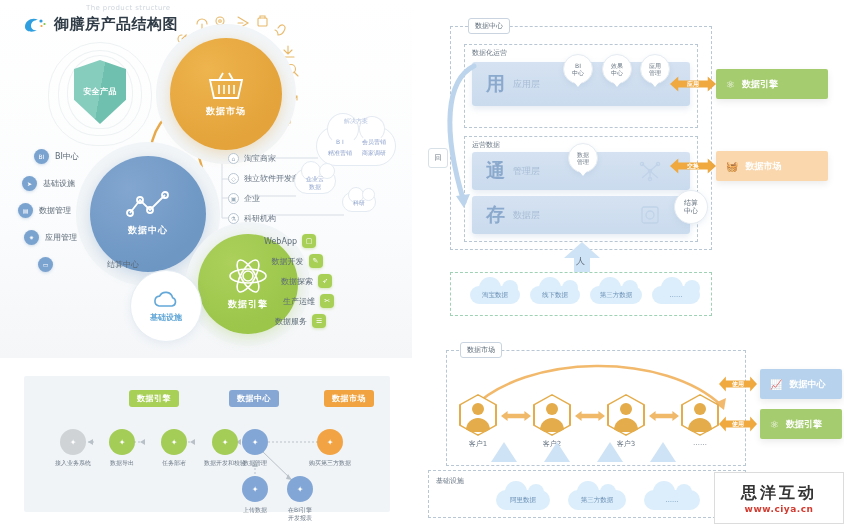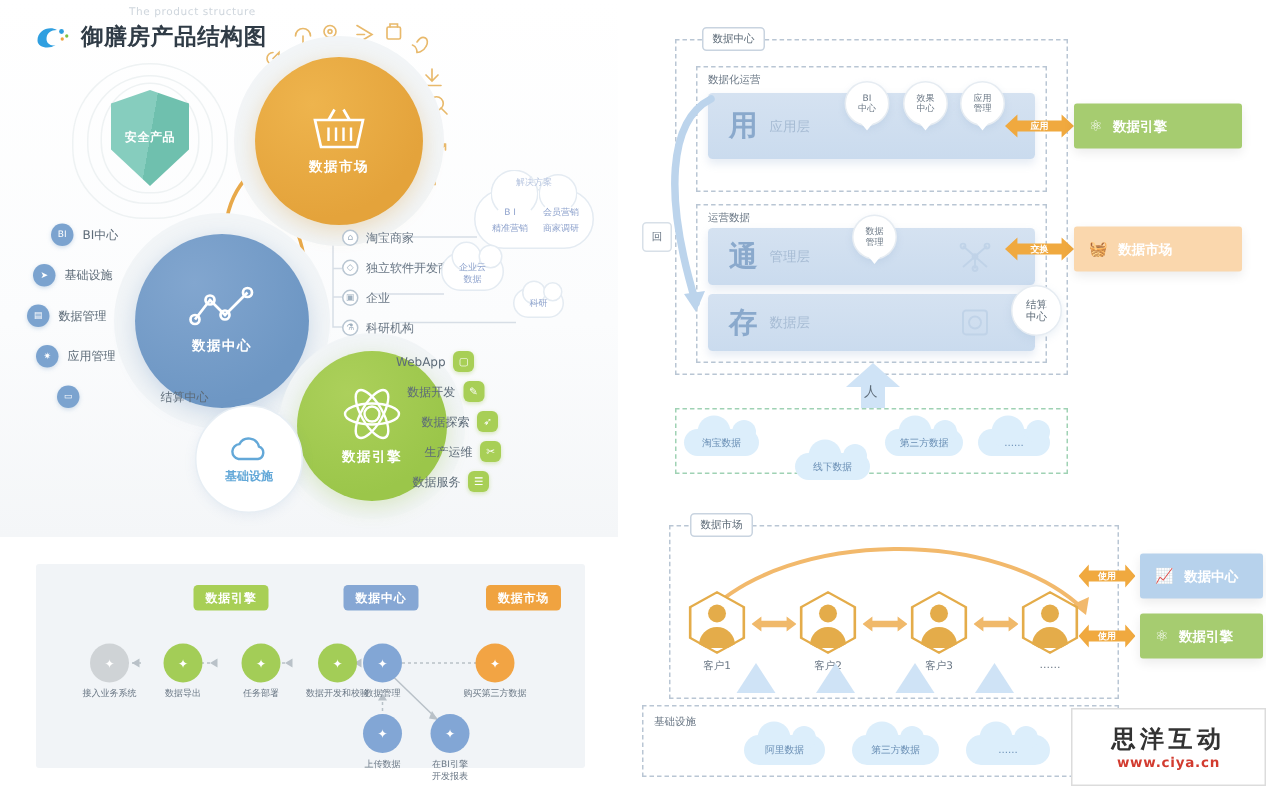--- a/index.html
+++ b/index.html
@@ -620,24 +620,24 @@
       <span class="sc-ico" style="color:#fff;">🧺</span>
       <span>数据市场</span>
     </div>
 
     <svg style="position:absolute;left:146px;top:242px;" width="40" height="32">
       <path d="M20 0 L38 16 L28 16 L28 30 L12 30 L12 16 L2 16 Z" fill="#cfe3f6"></path>
     </svg>
     <div style="position:absolute;left:160px;top:255px;font-size:9px;color:#5d6b78;">人</div>
 
     <div class="dashed-box green" style="left:34px;top:272px;width:262px;height:44px;"></div>
-    <div class="cloud-blue" style="left:40px;top:286px;width:50px;height:18px;">
+    <div class="cloud-blue" style="left:54px;top:286px;width:50px;height:18px;">
       <span>淘宝数据</span>
     </div>
-    <div class="cloud-blue" style="left:114px;top:286px;width:50px;height:18px;margin-top:16px;">
+    <div class="cloud-blue" style="left:114px;top:286px;width:50px;height:18px;">
       <span>线下数据</span>
     </div>
     <div class="cloud-blue" style="left:174px;top:286px;width:52px;height:18px;">
       <span>第三方数据</span>
     </div>
     <div class="cloud-blue" style="left:236px;top:286px;width:48px;height:18px;">
       <span>……</span>
     </div>
   </div>
 

